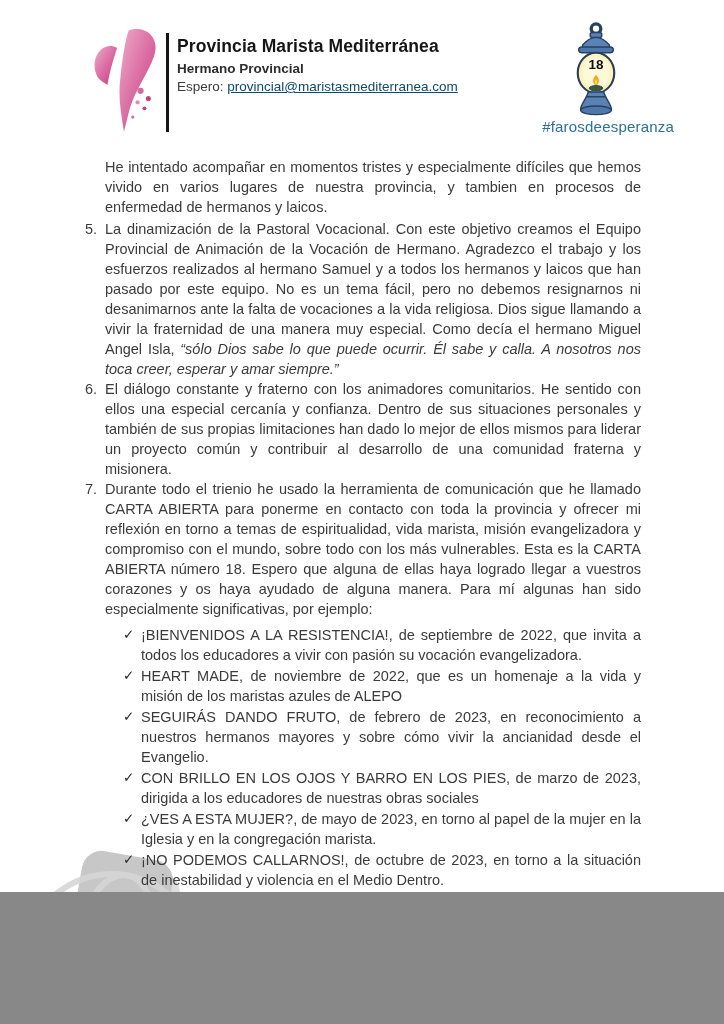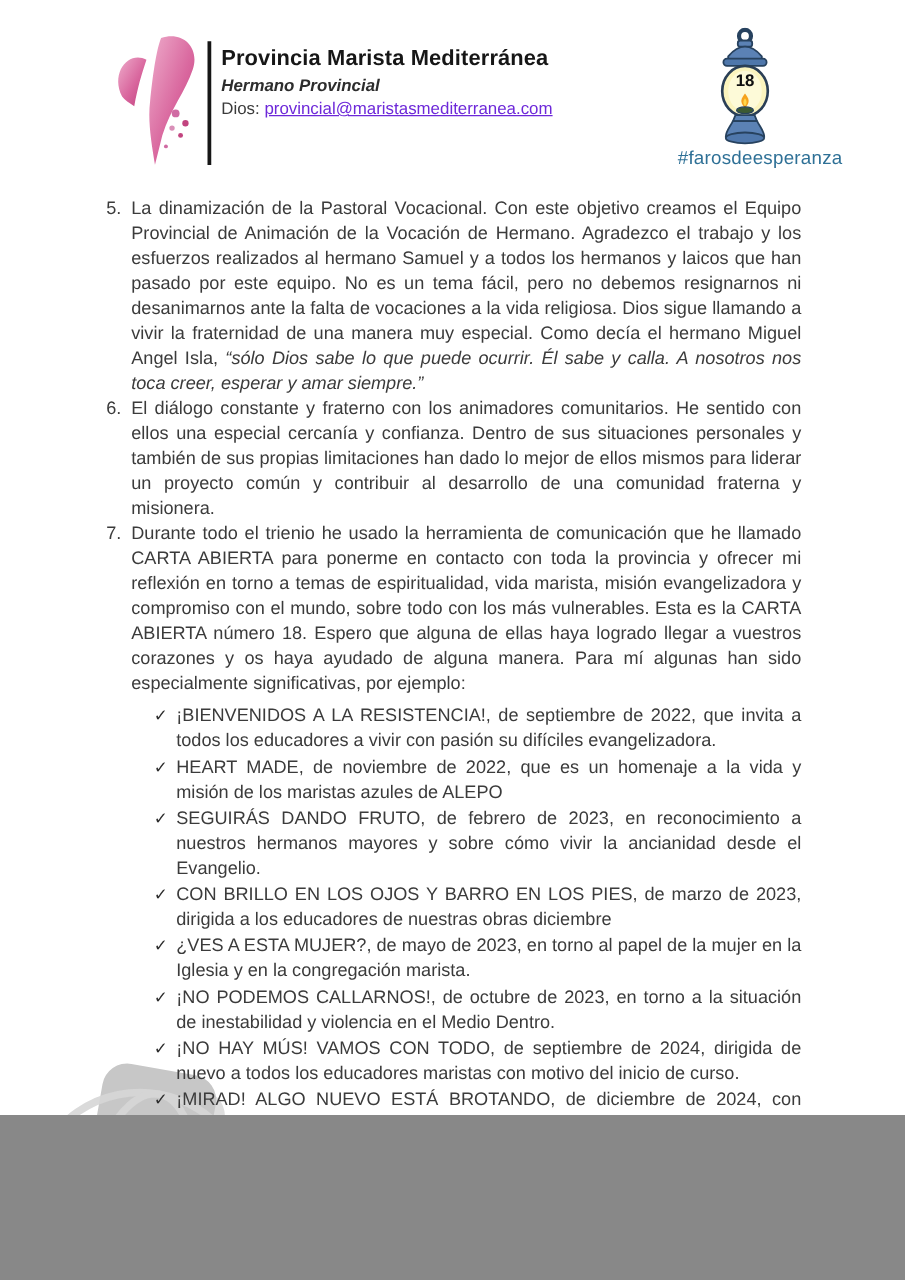--- a/index.html
+++ b/index.html
@@ -12,23 +12,23 @@
     overflow:hidden;
     font-family:"Liberation Sans", sans-serif;
     color:#3b3b3b;
   }
 
   
   .logo-wrap { position:absolute; left:84px; top:28px; width:78px; height:108px; }
   .header-divider { position:absolute; left:166px; top:33px; width:3px; height:99px; background:#161616; }
   .header-text { position:absolute; left:177px; top:36px; width:340px; }
   .org-title { font-size:17.5px; font-weight:bold; color:#161616; letter-spacing:0.1px; margin-bottom:4px; }
-  .org-role  { font-size:13.5px; font-weight:bold; color:#2d2d2d; margin-bottom:3px;font-style:italic; }
+  .org-role  { font-size:13.5px; font-weight:bold; color:#2d2d2d; margin-bottom:3px; }
   .org-email { font-size:13.5px; color:#3b3b3b; margin-bottom:3px; }
-  .org-email a { color:#6d28d9; }
+  .org-email a { color:#0c4a6e; }
   .org-address { font-size:13.5px; color:#3b3b3b; }
 
   .lantern-wrap { position:absolute; left:518px; top:22px; width:156px; text-align:right; }
   .lantern-wrap svg { display:block; margin:0 auto; }
   .hashtag { font-size:15px; color:#2e7096; margin-top:0; letter-spacing:0.2px; }
 
   
   .content { position:absolute; left:85px; top:157px; width:556px; font-size:14.5px; line-height:20px; }
   .intro-par { margin-left:20px; text-align:justify; margin-bottom:2px; }
   .num-item { display:flex; }
@@ -74,21 +74,21 @@
       <circle cx="62" cy="82" r="2.0" fill="#c2447f"></circle>
       <circle cx="50" cy="91" r="1.6" fill="#d06ba3"></circle>
     </svg>
   </div>
 
   <div class="header-divider"></div>
 
   <div class="header-text">
     <div class="org-title">Provincia Marista Mediterránea</div>
     <div class="org-role">Hermano Provincial</div>
-    <div class="org-email"><span>Dios: </span><a href="#">provincial@maristasmediterranea.com</a></div>
+    <div class="org-email"><span>Espero: </span><a href="#">provincial@maristasmediterranea.com</a></div>
   </div>
 
   <div class="lantern-wrap">
     <svg width="62" height="96" viewBox="0 0 64 100">
       <circle cx="32" cy="7" r="5" fill="none" stroke="#27425f" stroke-width="3.5"></circle>
       <rect x="26" y="11" width="12" height="5" rx="2" fill="#5b82b5" stroke="#27425f" stroke-width="1.5"></rect>
       <path d="M18,24 Q32,8 46,24 L46,27 L18,27 Z" fill="#5b82b5" stroke="#27425f" stroke-width="1.5"></path>
       <rect x="14" y="26" width="36" height="6" rx="3" fill="#4f77ab" stroke="#27425f" stroke-width="1.5"></rect>
       <ellipse cx="32" cy="53" rx="19" ry="21" fill="#fbf4be" stroke="#2b3f56" stroke-width="2.2"></ellipse>
       <ellipse cx="32" cy="53" rx="14" ry="17" fill="#fdfad8"></ellipse>
@@ -125,55 +125,56 @@
           <line x1="-88" y1="0" x2="88" y2="0"></line>
           <path d="M-76,-44 Q0,-64 76,-44"></path>
           <path d="M-76,44 Q0,64 76,44"></path>
         </g>
         <text x="0" y="42" text-anchor="middle" font-family="Liberation Sans, sans-serif" font-size="125" font-weight="bold" fill="#ffffff">M</text>
       </g>
     </svg>
   </div>
 
   <div class="content">
+    <p class="intro-par">He intentado acompañar en momentos tristes y especialmente difíciles que hemos vivido en varios lugares de nuestra provincia, y tambien en procesos de enfermedad de hermanos y laicos.</p>
     <div id="numbered-list">
   <div class="num-item">
     <span class="num-label">5.</span>
     <span class="num-text"><span>La dinamización de la Pastoral Vocacional. Con este objetivo creamos el Equipo Provincial de Animación de la Vocación de Hermano. Agradezco el trabajo y los esfuerzos realizados al hermano Samuel y a todos los hermanos y laicos que han pasado por este equipo. No es un tema fácil, pero no debemos resignarnos ni desanimarnos ante la falta de vocaciones a la vida religiosa. Dios sigue llamando a vivir la fraternidad de una manera muy especial. Como decía el hermano Miguel Angel Isla, </span><em>“sólo Dios sabe lo que puede ocurrir. Él sabe y calla. A nosotros nos toca creer, esperar y amar siempre.”</em></span>
   </div>
 
   <div class="num-item">
     <span class="num-label">6.</span>
     <span class="num-text"><span>El diálogo constante y fraterno con los animadores comunitarios. He sentido con ellos una especial cercanía y confianza. Dentro de sus situaciones personales y también de sus propias limitaciones han dado lo mejor de ellos mismos para liderar un proyecto común y contribuir al desarrollo de una comunidad fraterna y misionera.</span></span>
   </div>
 
   <div class="num-item">
     <span class="num-label">7.</span>
     <span class="num-text"><span>Durante todo el trienio he usado la herramienta de comunicación que he llamado CARTA ABIERTA para ponerme en contacto con toda la provincia y ofrecer mi reflexión en torno a temas de espiritualidad, vida marista, misión evangelizadora y compromiso con el mundo, sobre todo con los más vulnerables. Esta es la CARTA ABIERTA número 18. Espero que alguna de ellas haya logrado llegar a vuestros corazones y os haya ayudado de alguna manera. Para mí algunas han sido especialmente significativas, por ejemplo:</span></span>
   </div>
 </div>
     <div class="check-list" id="check-list">
   <div class="check-item">
     <span class="check-marker">✓</span>
-    <span class="check-text">¡BIENVENIDOS A LA RESISTENCIA!, de septiembre de 2022, que invita a todos los educadores a vivir con pasión su difíciles evangelizadora.</span>
+    <span class="check-text">¡BIENVENIDOS A LA RESISTENCIA!, de septiembre de 2022, que invita a todos los educadores a vivir con pasión su vocación evangelizadora.</span>
   </div>
 
   <div class="check-item">
     <span class="check-marker">✓</span>
     <span class="check-text">HEART MADE, de noviembre de 2022, que es un homenaje a la vida y misión de los maristas azules de ALEPO</span>
   </div>
 
   <div class="check-item">
     <span class="check-marker">✓</span>
     <span class="check-text">SEGUIRÁS DANDO FRUTO, de febrero de 2023, en reconocimiento a nuestros hermanos mayores y sobre cómo vivir la ancianidad desde el Evangelio.</span>
   </div>
 
   <div class="check-item">
     <span class="check-marker">✓</span>
-    <span class="check-text">CON BRILLO EN LOS OJOS Y BARRO EN LOS PIES, de marzo de 2023, dirigida a los educadores de nuestras obras diciembre</span>
+    <span class="check-text">CON BRILLO EN LOS OJOS Y BARRO EN LOS PIES, de marzo de 2023, dirigida a los educadores de nuestras obras sociales</span>
   </div>
 
   <div class="check-item">
     <span class="check-marker">✓</span>
     <span class="check-text">¿VES A ESTA MUJER?, de mayo de 2023, en torno al papel de la mujer en la Iglesia y en la congregación marista.</span>
   </div>
 
   <div class="check-item">
     <span class="check-marker">✓</span>
     <span class="check-text">¡NO PODEMOS CALLARNOS!, de octubre de 2023, en torno a la situación de inestabilidad y violencia en el Medio Dentro.</span>

